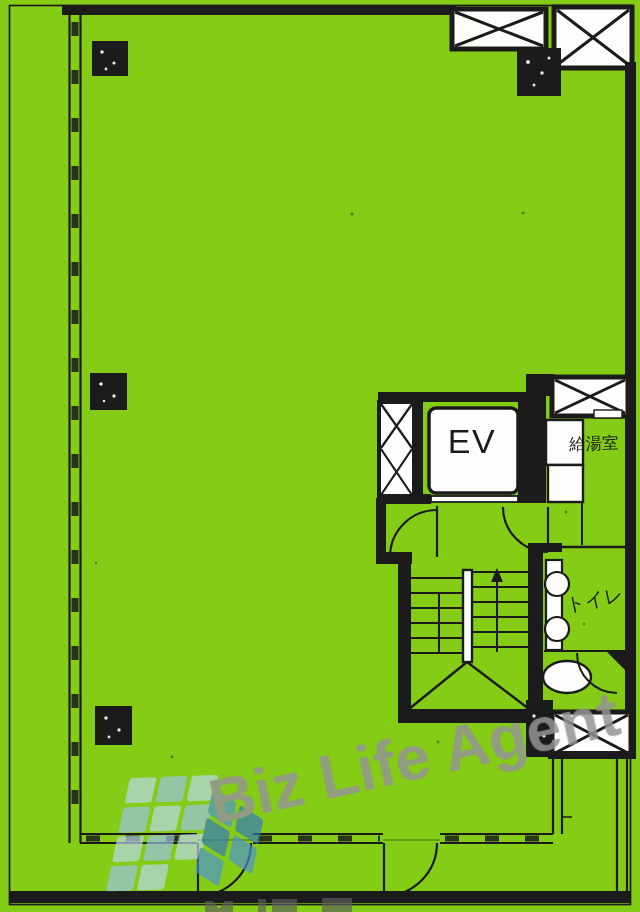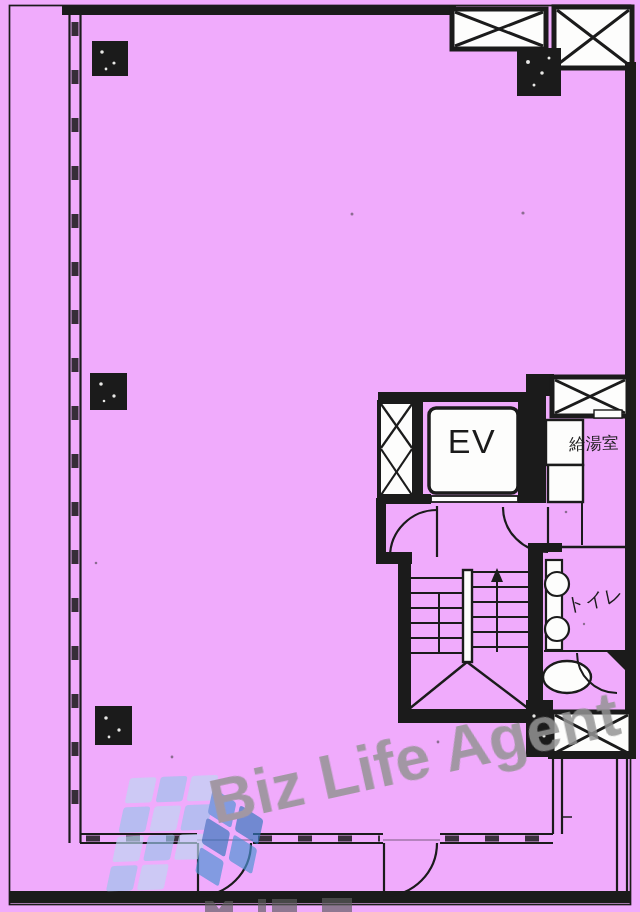--- a/index.html
+++ b/index.html
@@ -1,19 +1,19 @@
 <!DOCTYPE html>
 <html><head>
 <meta charset="utf-8">
 <style>
   html,body{margin:0;padding:0;background:#ffffff;}
   .screen{
     position:relative;
     width:640px;height:912px;
-    background:#f0abfc;
+    background:#84cc16;
     overflow:hidden;
     font-family:"Liberation Sans","DejaVu Sans",sans-serif;
   }
   svg{display:block}
   .ink{stroke:#1b1b1b;fill:none}
   .fillw{fill:#1b1b1b;stroke:none}
   .paper{fill:#fdfdfc}
   text.plan-label{fill:#1b1b1b;font-family:"Liberation Sans","DejaVu Sans",sans-serif;}
   text.wm{font-weight:bold;fill:#949494;font-family:"Liberation Sans","DejaVu Sans",sans-serif;}
 </style>

